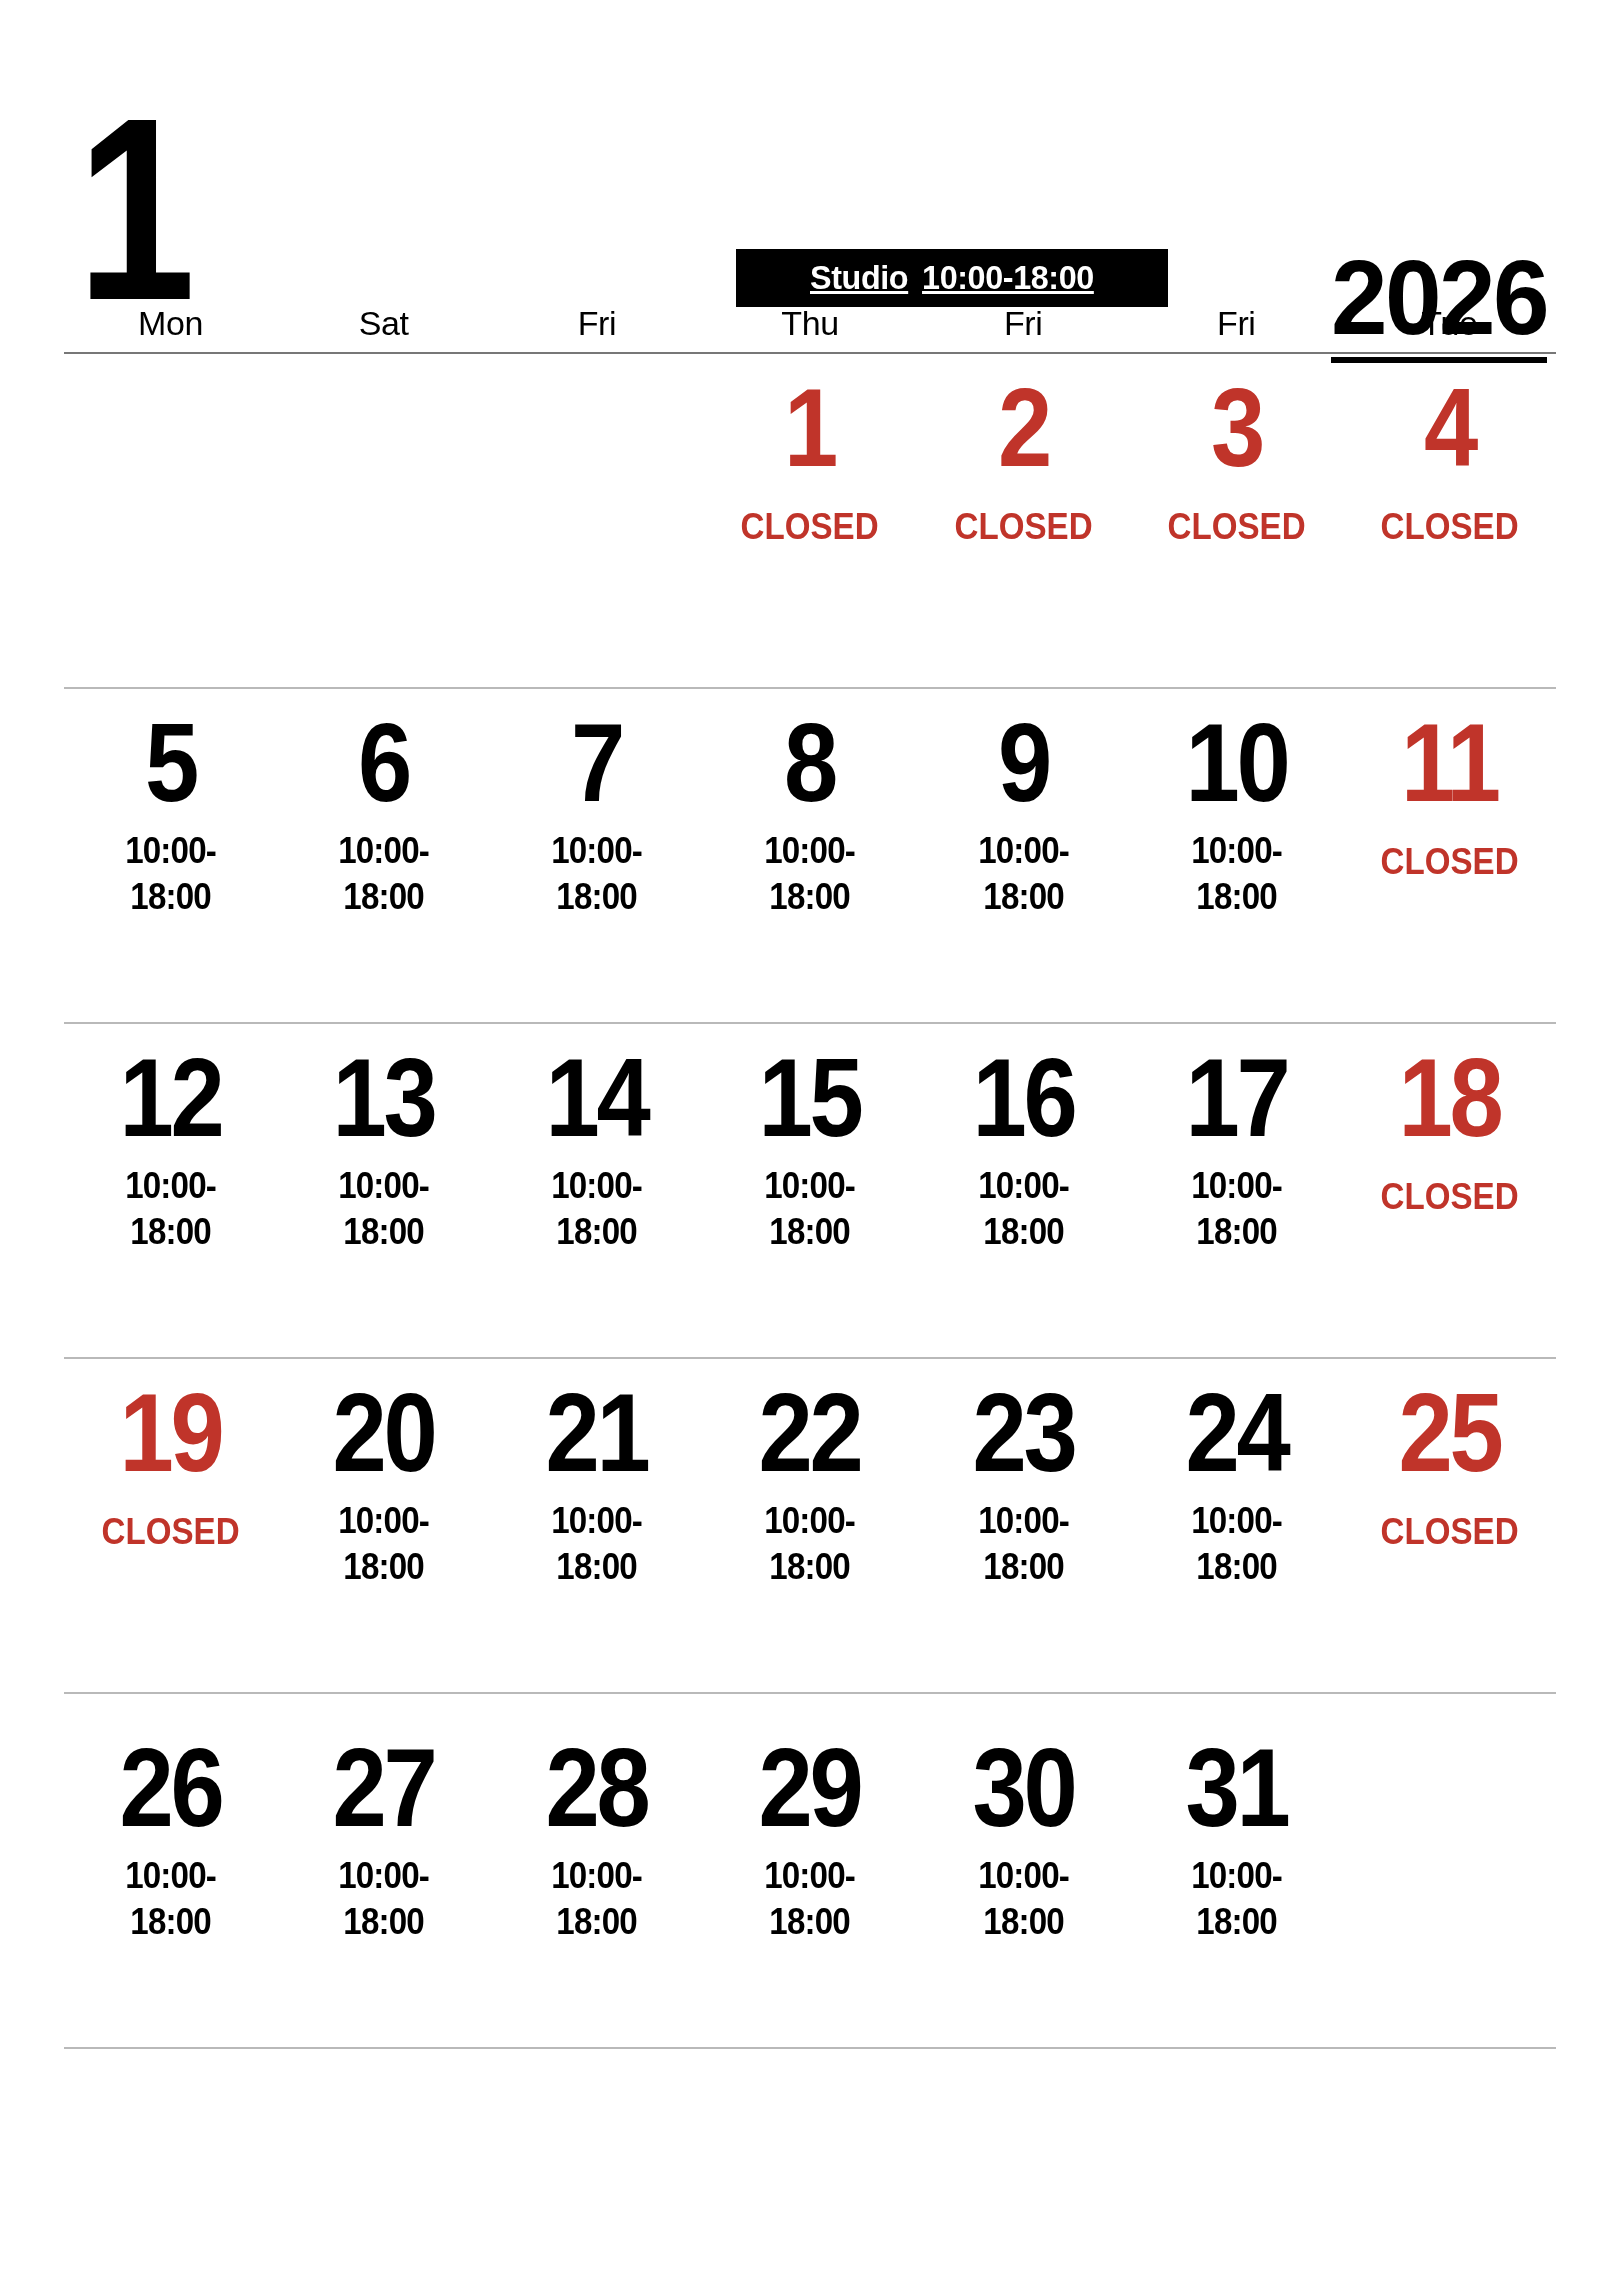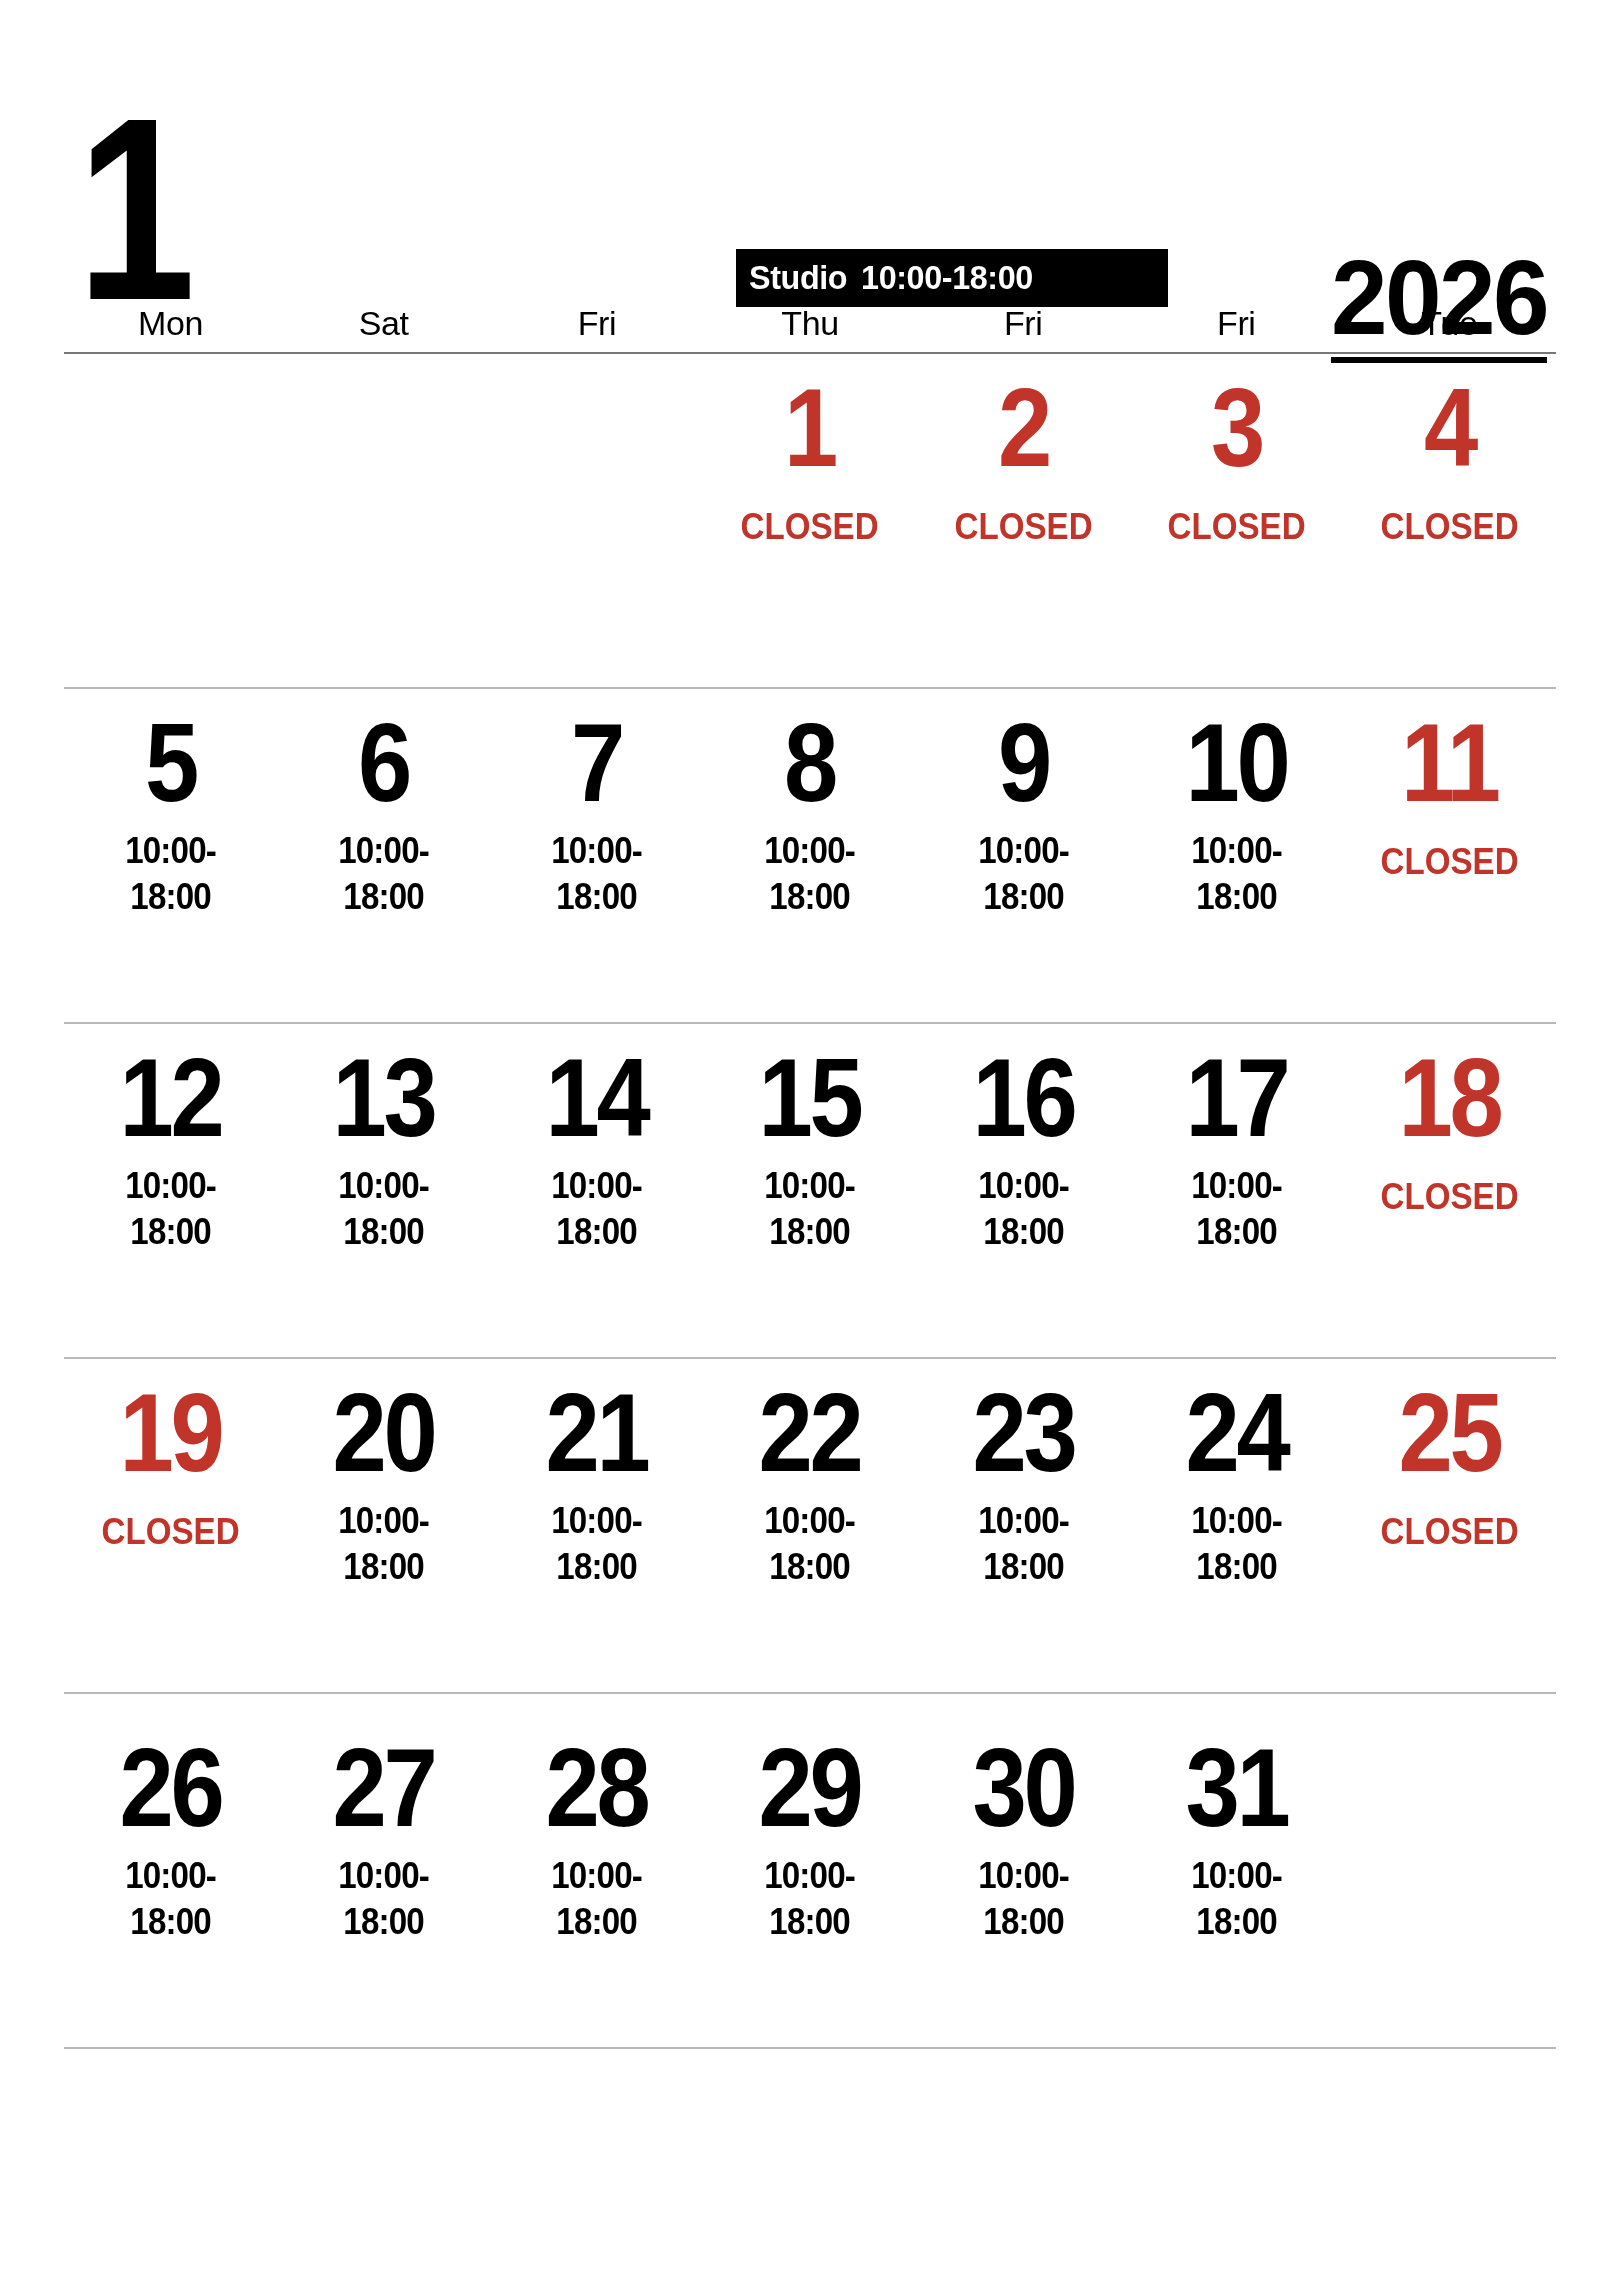--- a/index.html
+++ b/index.html
@@ -44,27 +44,28 @@
     left: 672px;
     top: 249px;
     background: #000000;
     color: #ffffff;
     padding: 9px 12.5px 10.7px 12.5px;
     width: 432px;
     box-sizing: border-box;
   }
   .hours-row {
     display: flex;
-    justify-content: flex-start;
+    justify-content: center;
     align-items: baseline;
     font-size: 34px;
     font-weight: 700;
     line-height: 1.12;
     letter-spacing: -0.4px;
     white-space: nowrap;
+    text-decoration: underline;
   }
   .hours-row .lbl { transform: scaleX(0.95); transform-origin: left; }
   .hours-row .val { transform: scaleX(0.95); transform-origin: right; }
 
   .year {
     position: absolute;
     right: 9px;
     top: 244px;
     font-size: 106px;
     font-weight: 700;

